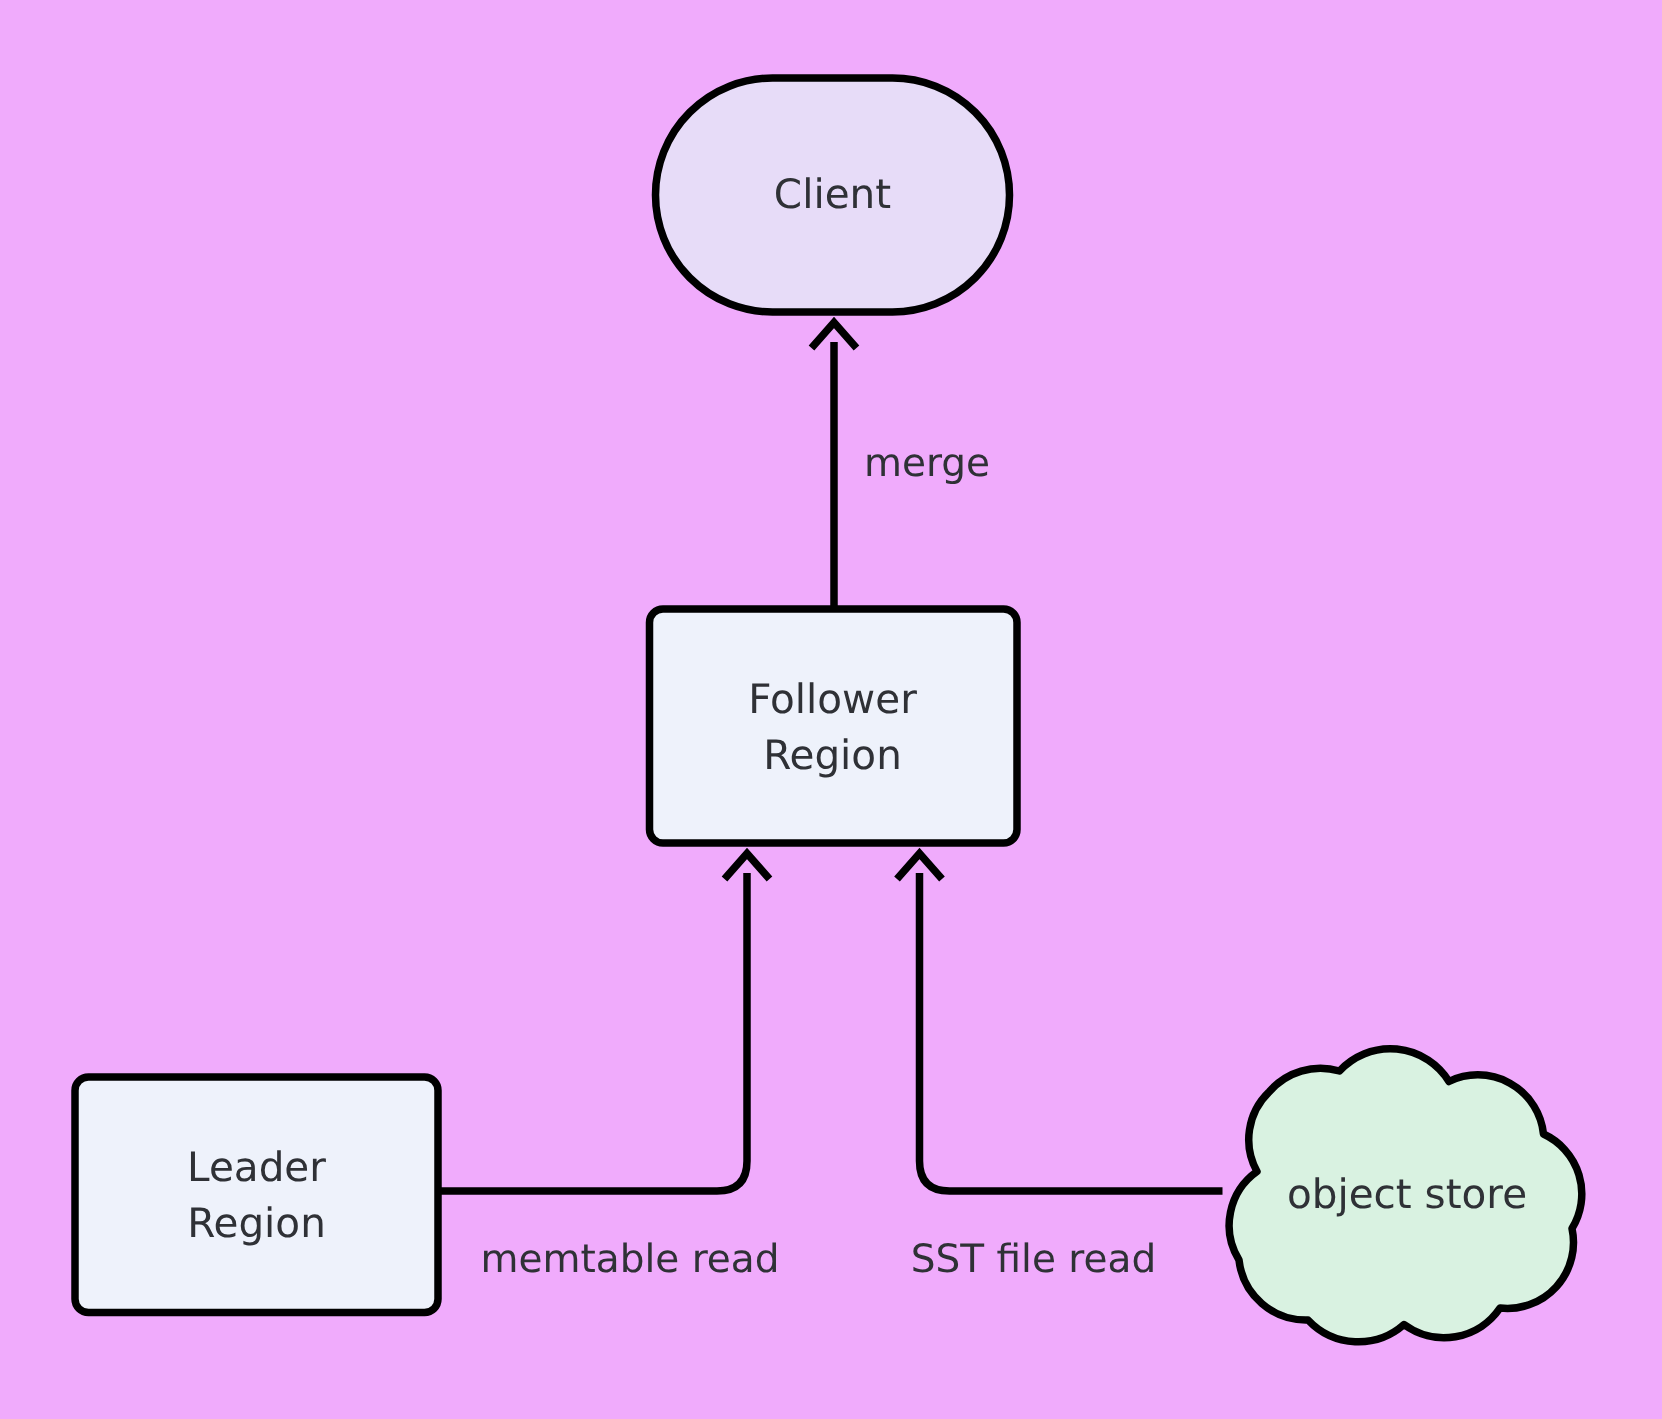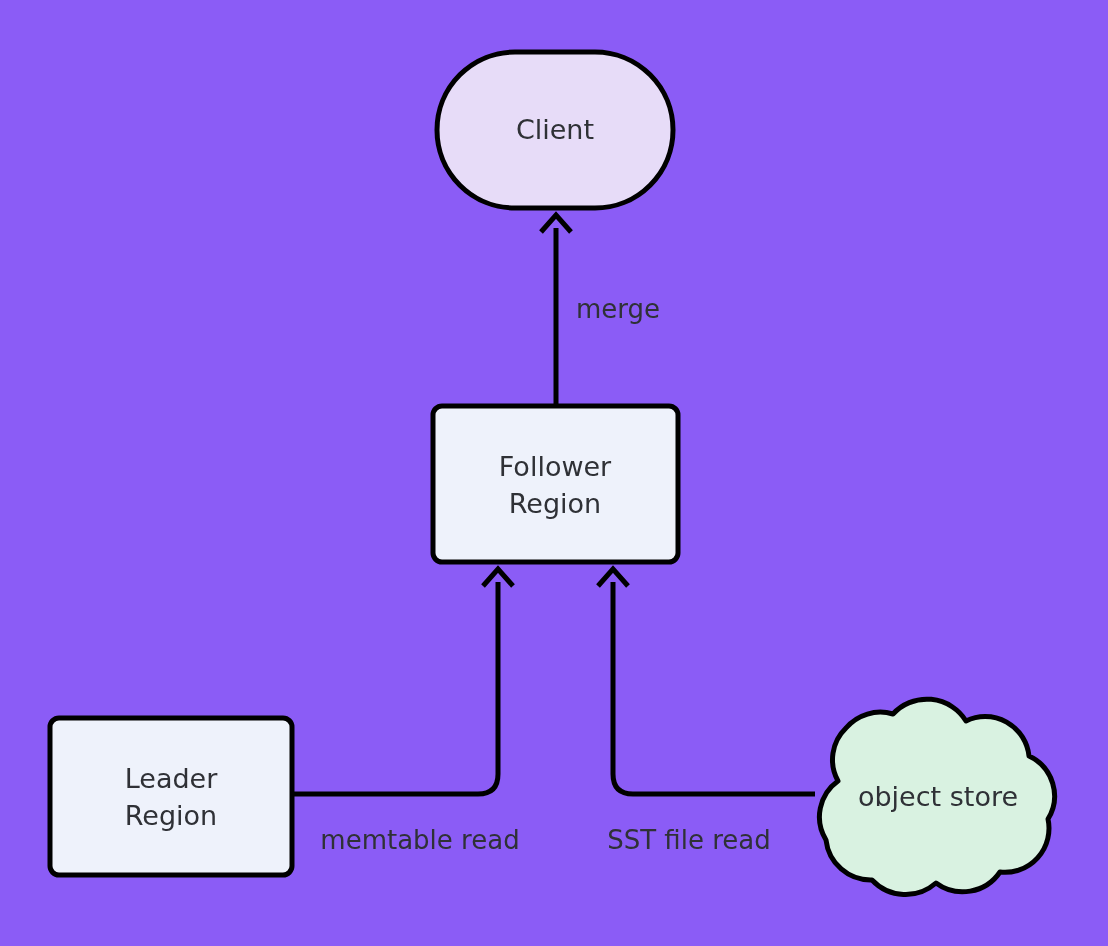--- a/index.html
+++ b/index.html
@@ -11,21 +11,21 @@
   body {
     width: 1108px;
     height: 946px;
     font-family: "DejaVu Sans", "Liberation Sans", sans-serif;
     overflow: hidden;
   }
   #diagram-root {
     position: relative;
     width: 1108px;
     height: 946px;
-    background: #8b5cf6;
+    background: #f0abfc;
   }
   svg#diagram-svg {
     position: absolute;
     top: 0;
     left: 0;
     width: 1108px;
     height: 946px;
     display: block;
   }
   .node-shape {

